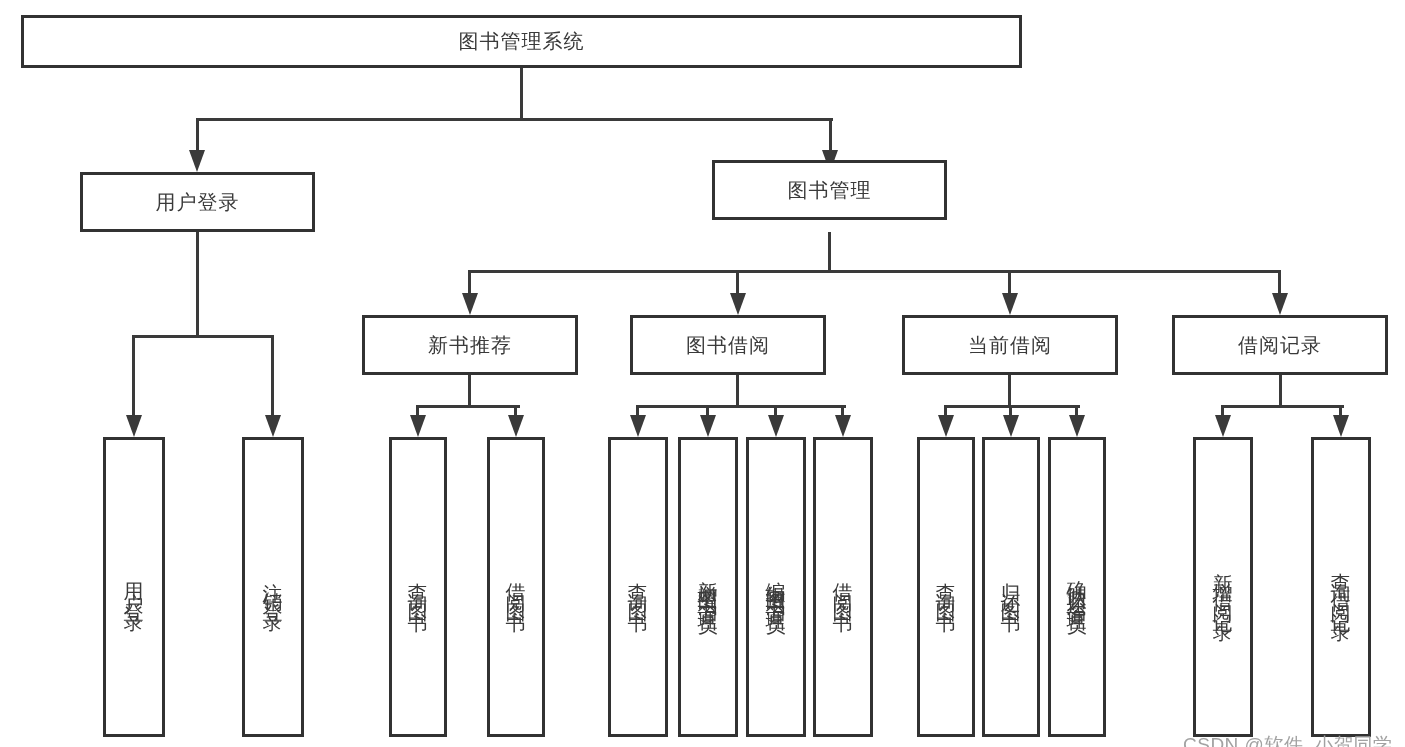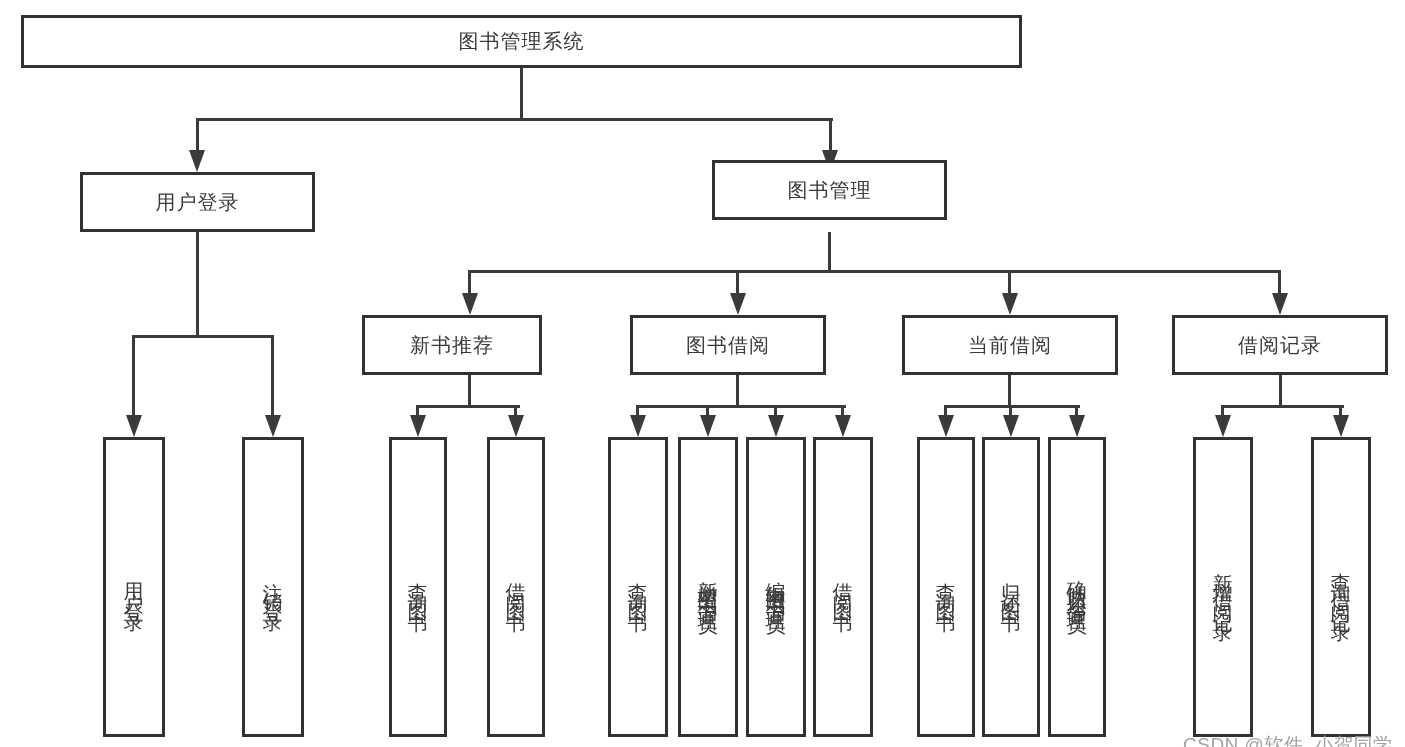--- a/index.html
+++ b/index.html
@@ -63,21 +63,21 @@
   <div class="hl" style="left:469px;top:270px;width:812px"></div>
   <div class="vl" style="left:468px;top:270px;height:25px"></div>
   <div class="vl" style="left:736px;top:270px;height:25px"></div>
   <div class="vl" style="left:1008px;top:270px;height:25px"></div>
   <div class="vl" style="left:1278px;top:270px;height:25px"></div>
   <div class="arrow" style="left:462px;top:293px"></div>
   <div class="arrow" style="left:730px;top:293px"></div>
   <div class="arrow" style="left:1002px;top:293px"></div>
   <div class="arrow" style="left:1272px;top:293px"></div>
 
-  <div class="box" style="left:362px;top:315px;width:180px;height:60px">
+  <div class="box" style="left:362px;top:315px;width:216px;height:60px">
     <span class="hlabel">新书推荐</span>
   </div>
   <div class="box" style="left:630px;top:315px;width:196px;height:60px">
     <span class="hlabel">图书借阅</span>
   </div>
   <div class="box" style="left:902px;top:315px;width:216px;height:60px">
     <span class="hlabel">当前借阅</span>
   </div>
   <div class="box" style="left:1172px;top:315px;width:216px;height:60px">
     <span class="hlabel">借阅记录</span>

